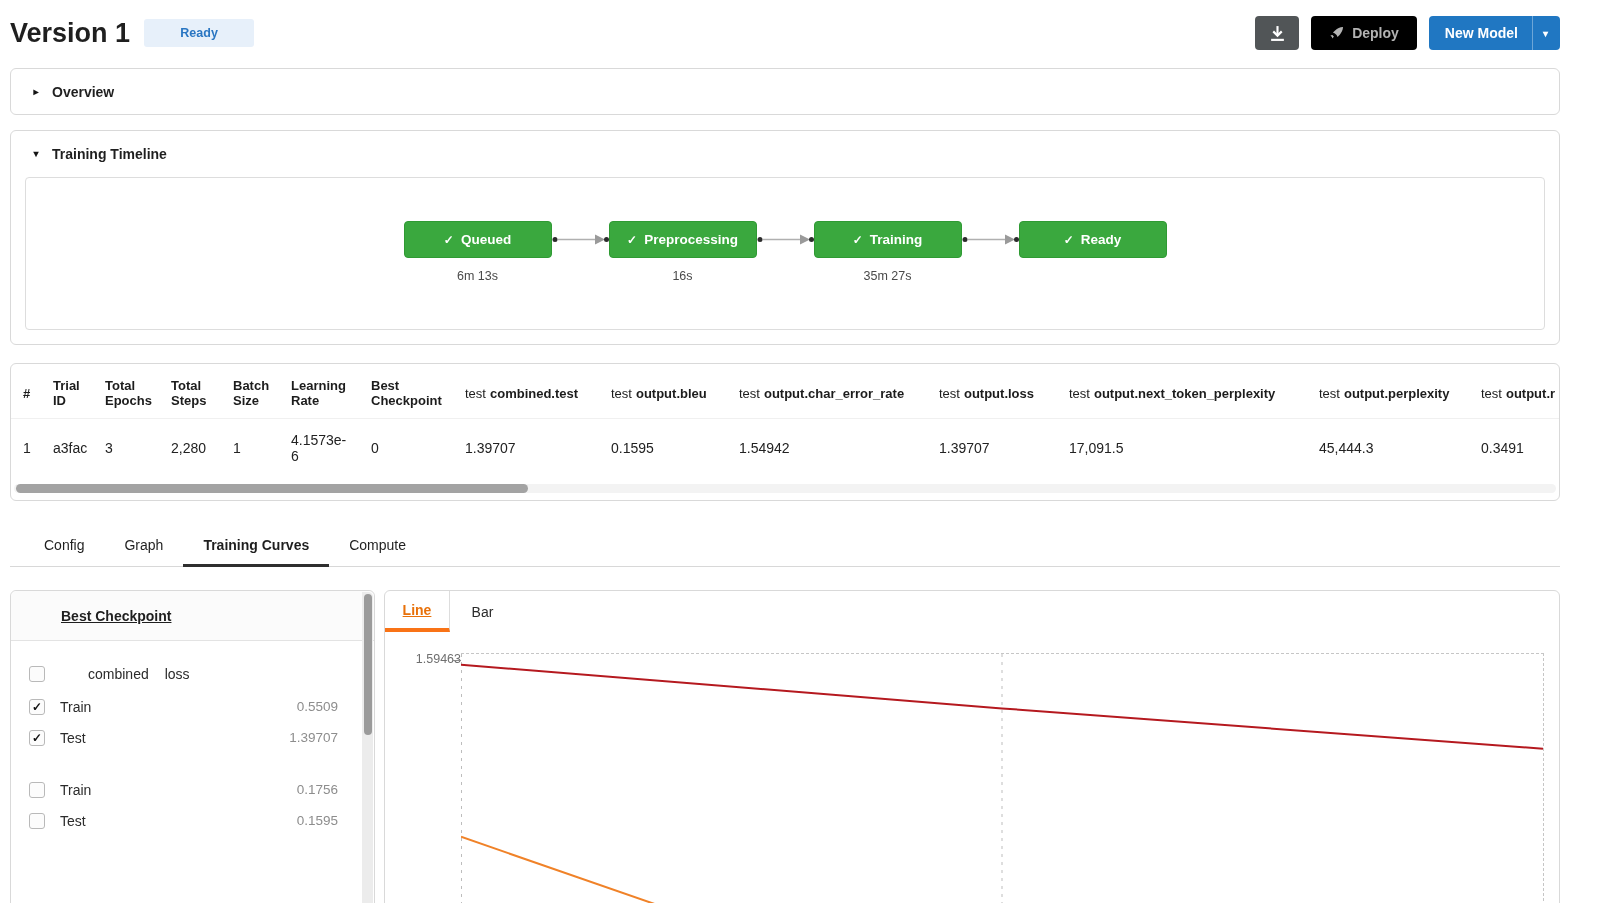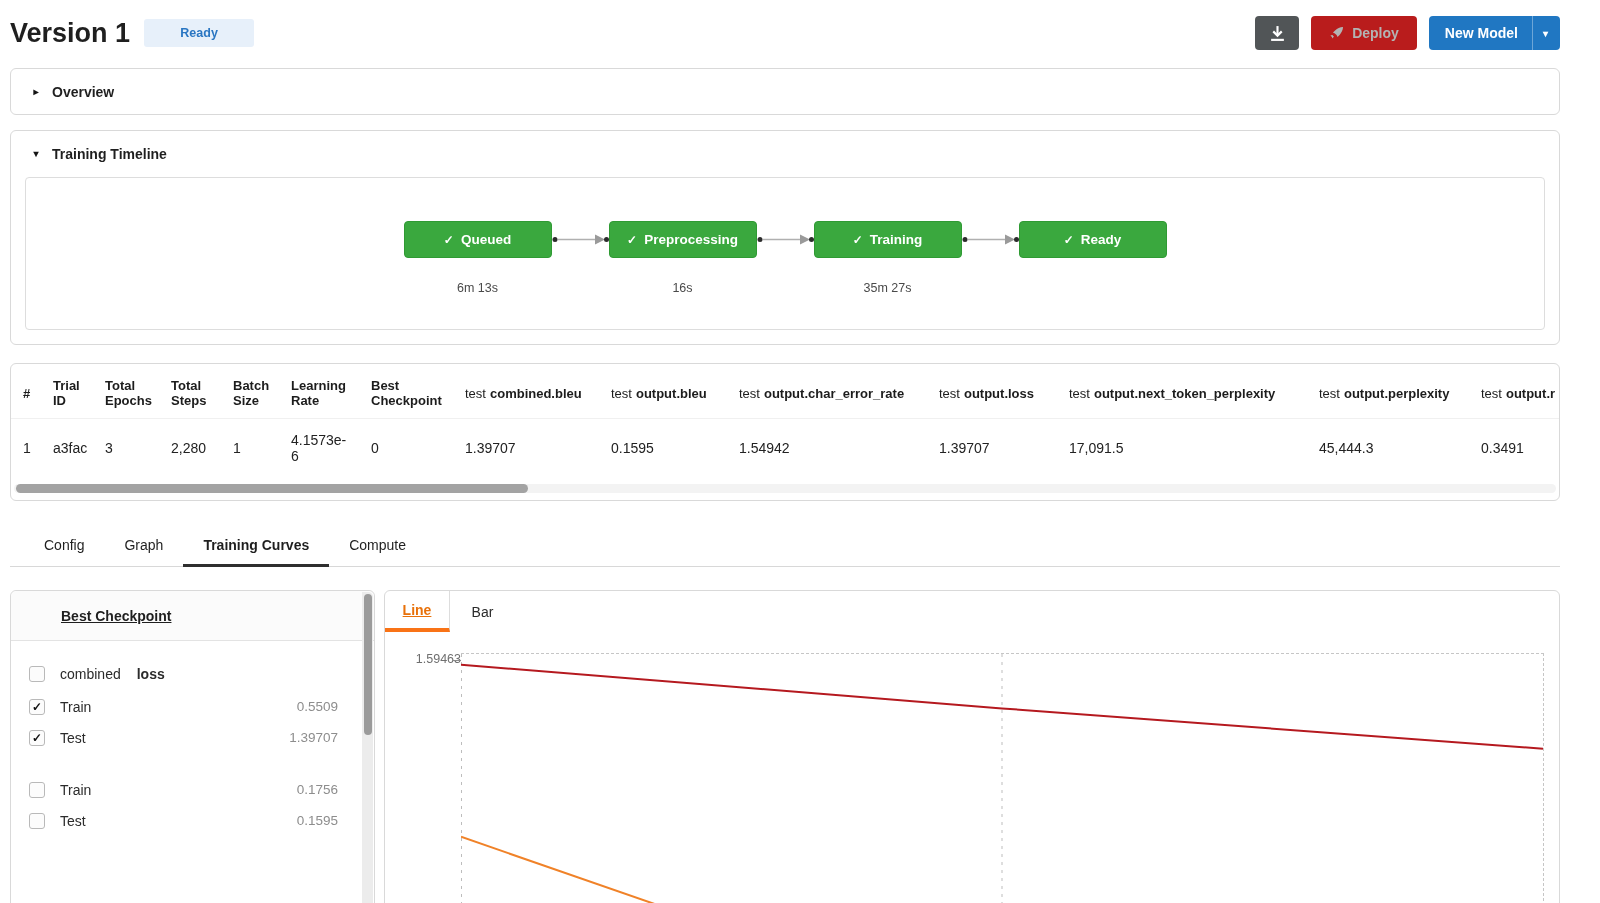--- a/index.html
+++ b/index.html
@@ -18,21 +18,21 @@
     margin-left:14px; width:110px; text-align:center;
     background:#e7f0fa; color:#2a76c2; font-size:12.5px; font-weight:700;
     padding:7px 0; border-radius:3px;
   }
   .actions { margin-left:auto; display:flex; gap:12px; align-items:center; }
   .btn {
     height:34px; border:none; border-radius:4px; font-family:inherit;
     font-size:14px; display:inline-flex; align-items:center; cursor:pointer;
   }
   .btn-dark { width:44px; justify-content:center; background:#515557; }
-  .btn-disabled { background:#b91c1c; color:#b3b3b3; padding:0 18px; gap:8px; font-weight:600; }
+  .btn-disabled { background:#000000; color:#b3b3b3; padding:0 18px; gap:8px; font-weight:600; }
   .btn-primary { background:#2077c2; color:#fff; padding:0; font-weight:600; }
   .btn-primary .nm-label { padding:0 14px 0 16px; }
   .btn-primary .sep { width:1px; align-self:stretch; background:rgba(255,255,255,.35); }
   .btn-primary .caret { padding:0 12px 0 10px; font-size:10px; }
 
   
   .panel { border:1px solid #d9d9d9; border-radius:6px; background:#fff; }
   .panel-header {
     display:flex; align-items:center; gap:11px; padding:0 20px; height:45px;
     font-size:14px; font-weight:600; cursor:pointer;
@@ -48,21 +48,21 @@
     padding-top:43px;
   }
   .flow { display:flex; align-items:flex-start; }
   .stage { display:flex; flex-direction:column; align-items:center; width:148px; }
   .node {
     width:100%; height:37px; background:#3aa83e; border:1px solid #2f9a33;
     border-radius:4px; color:#fff; font-weight:700; font-size:13.5px;
     display:flex; align-items:center; justify-content:center; gap:7px; cursor:pointer;
   }
   .node .check { font-size:12px; }
-  .duration { margin-top:23px; font-size:12.5px; color:#4a4a4a; min-height:15px; }
+  .duration { margin-top:11px; font-size:12.5px; color:#4a4a4a; min-height:15px; }
   .arrow { width:57px; height:37px; flex:none; }
 
   
   .table-panel { margin-bottom:26px; overflow:hidden; padding-bottom:5px; }
   .table-scroll { overflow:hidden; }
   table { border-collapse:collapse; table-layout:fixed; width:1608px; }
   th {
     text-align:left; font-size:13px; font-weight:700; color:#1c1c1c;
     padding:14px 10px 10px 12px; vertical-align:middle;
     border-bottom:1px solid #f0f0f0;
@@ -95,22 +95,22 @@
   .side-list { padding-top:17px; }
   .mrow { display:flex; align-items:center; height:31px; padding:0 36px 0 18px; }
   .cb {
     width:16px; height:16px; border:1.5px solid #b9b9b9; border-radius:3px;
     margin-right:15px; flex:none; background:#fcfcfc; cursor:pointer;
     display:flex; align-items:center; justify-content:center;
     font-size:12px; color:#111; line-height:1;
   }
   .cb.checked::after { content:"\2713"; font-weight:700; }
   .mrow .lbl { font-size:14px; color:#2b2b2b; }
-  .mrow .lbl .pfx { margin-right:4px; font-weight:400; }
-  .mrow .lbl b { font-weight:700;padding-left:12px; }
+  .mrow .lbl .pfx { margin-right:4px; font-weight:400;margin-left:28px; }
+  .mrow .lbl b { font-weight:400;padding-left:12px; }
   .mrow .val { margin-left:auto; font-size:13.5px; color:#8d8d8d; }
   .grp { margin-bottom:21px; }
   .grp .head { margin-bottom:2px; }
   .vscroll { position:absolute; top:1px; right:1px; bottom:0; width:11px; background:#ececec; border-radius:0 5px 0 0; }
   .vthumb { position:absolute; top:2px; right:1.5px; width:8px; height:141px; background:#9b9b9b; border-radius:4px; }
 
   
   .chartp { flex:1; position:relative; overflow:hidden; }
   .chart-tabs { display:flex; height:41px; }
   .ctab {
@@ -253,21 +253,21 @@
         </colgroup>
         <thead>
           <tr>
             <th><span>#</span></th>
             <th><span>Trial ID</span></th>
             <th><span>Total Epochs</span></th>
             <th><span>Total Steps</span></th>
             <th><span>Batch Size</span></th>
             <th><span>Learning Rate</span></th>
             <th><span>Best Checkpoint</span></th>
-            <th class="m"><span class="pfx">test</span><span>combined.bleu</span></th>
+            <th class="m"><span class="pfx">test</span><span>combined.test</span></th>
             <th class="m"><span class="pfx">test</span><span>output.bleu</span></th>
             <th class="m"><span class="pfx">test</span><span>output.char_error_rate</span></th>
             <th class="m"><span class="pfx">test</span><span>output.loss</span></th>
             <th class="m"><span class="pfx">test</span><span>output.next_token_perplexity</span></th>
             <th class="m"><span class="pfx">test</span><span>output.perplexity</span></th>
             <th class="m"><span class="pfx">test</span><span>output.r</span></th>
           </tr>
         </thead>
         <tbody>
           <tr>

